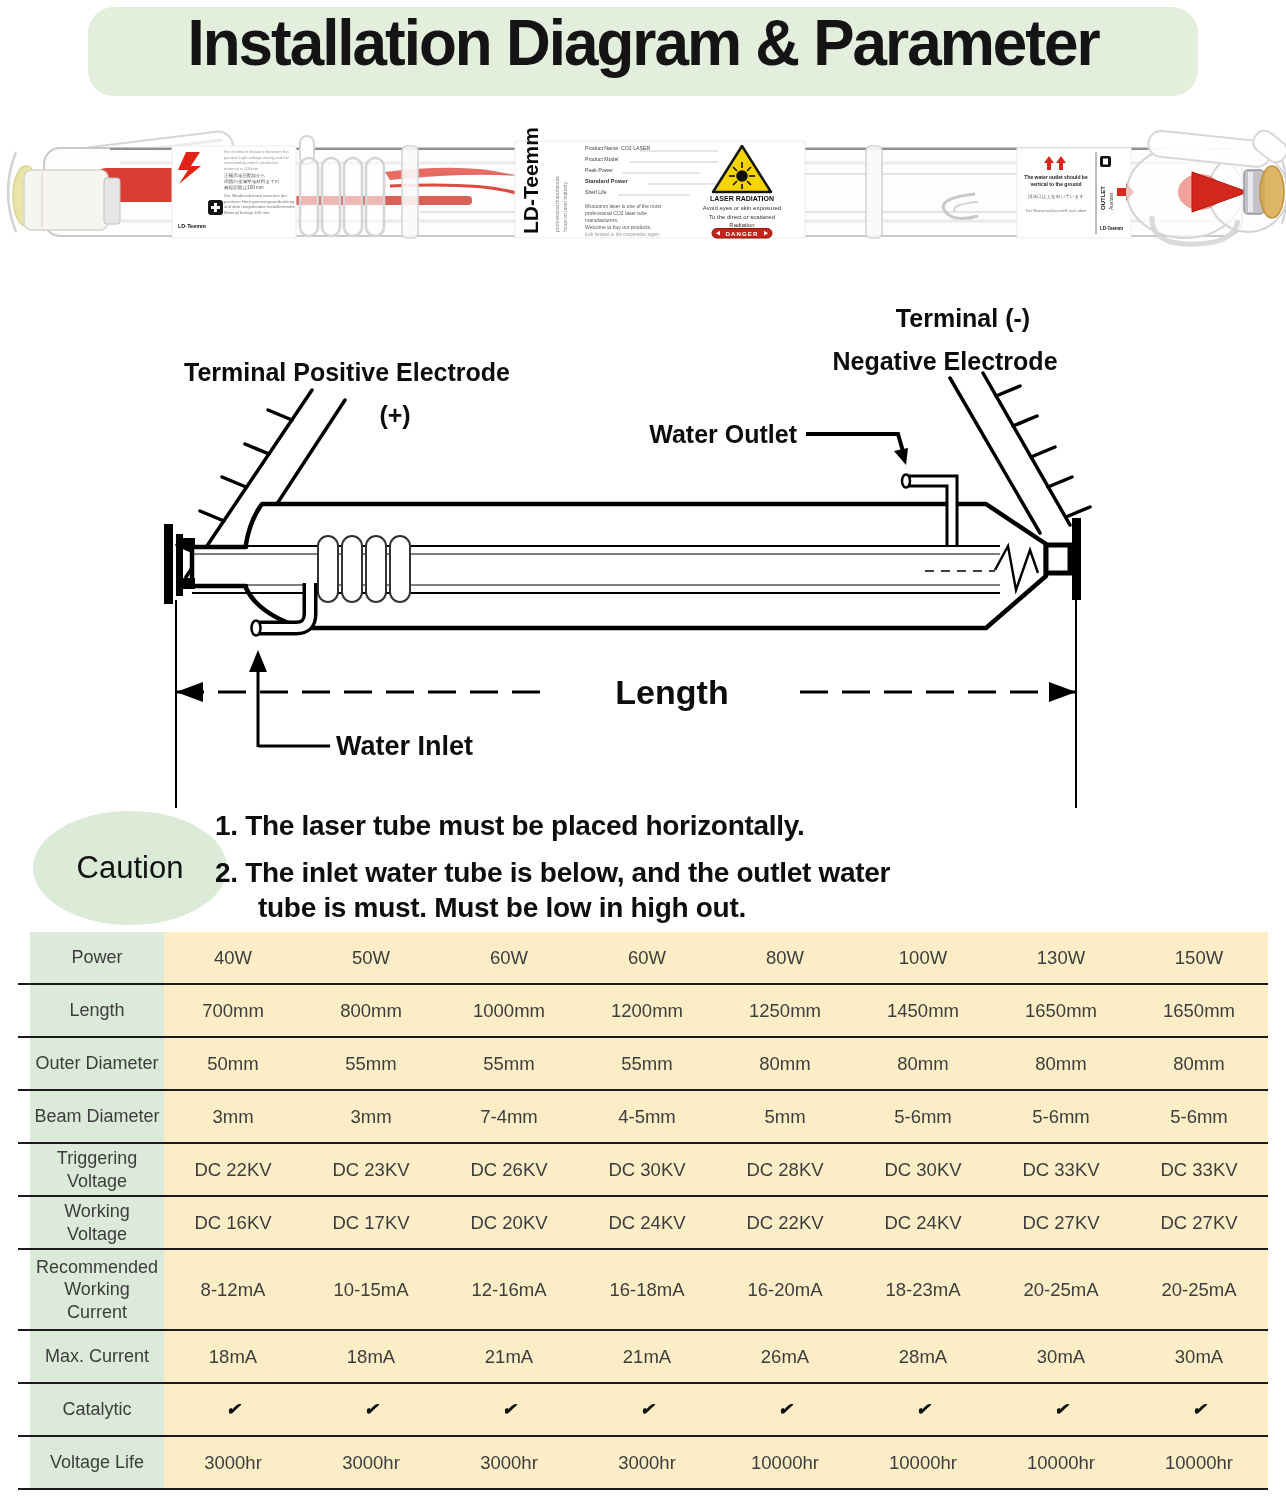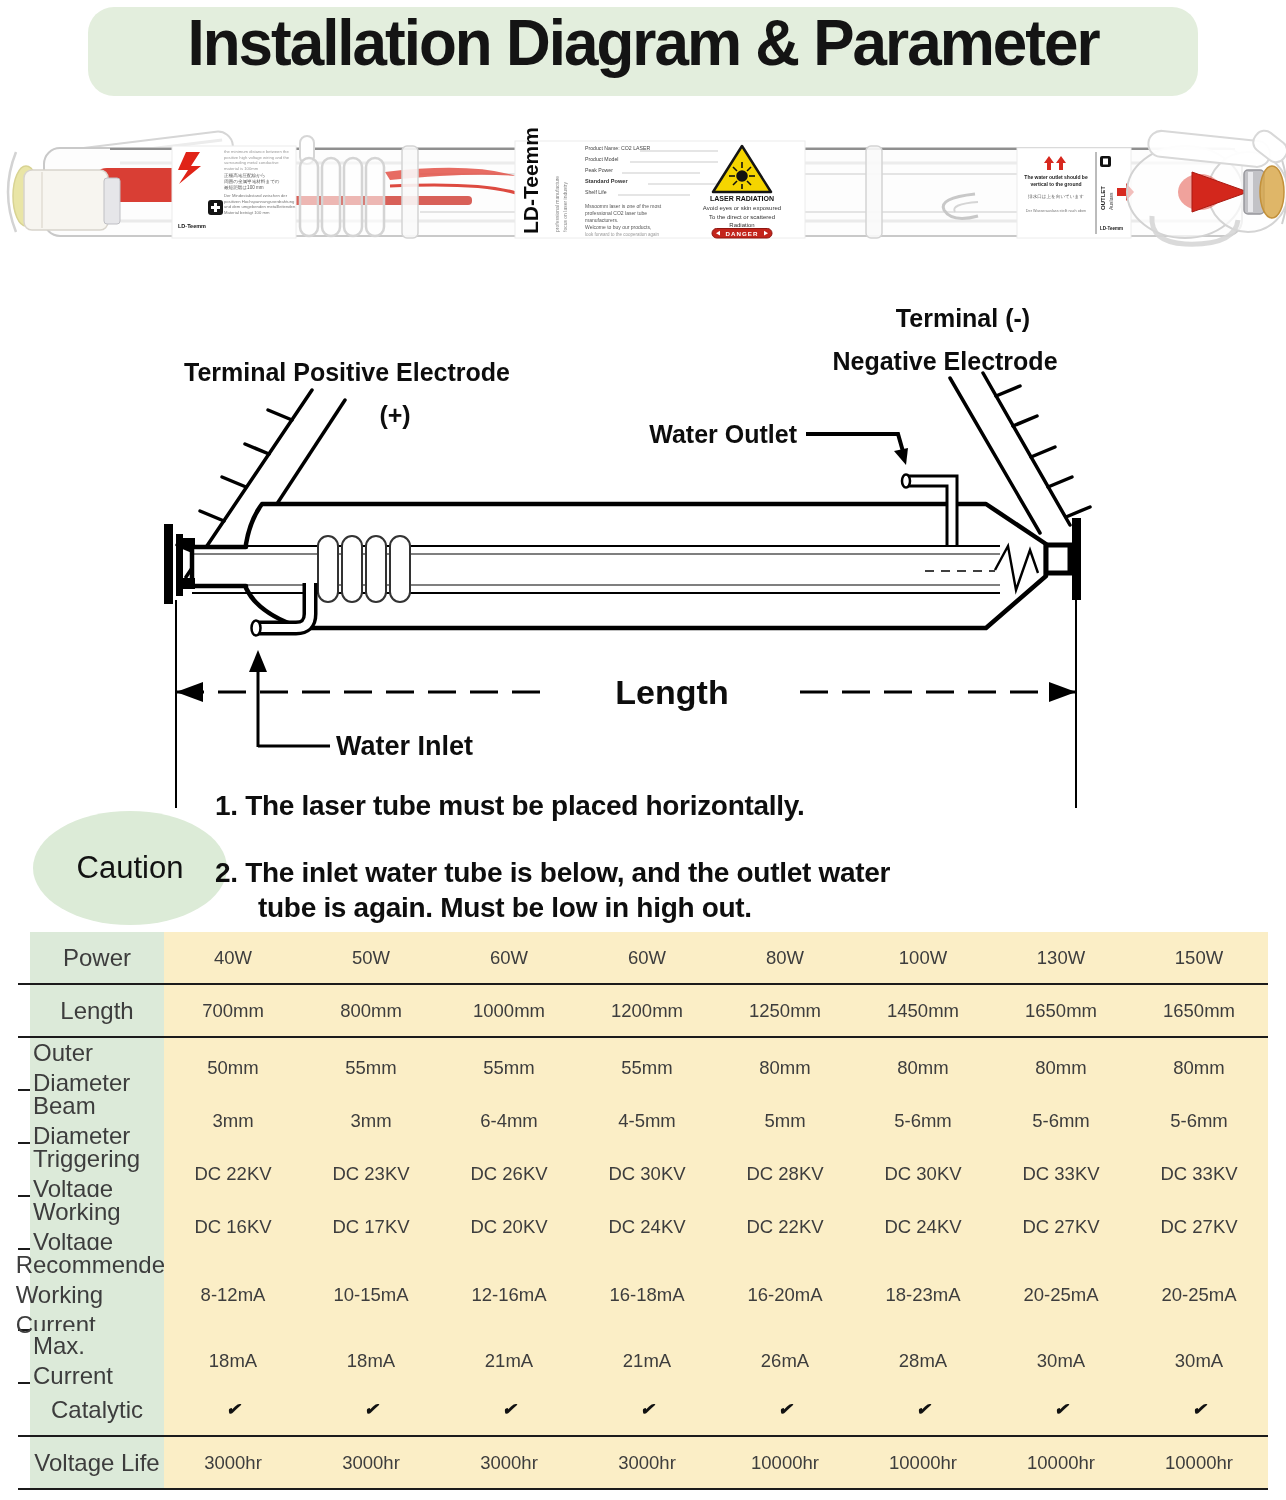--- a/index.html
+++ b/index.html
@@ -20,33 +20,33 @@
   
   .photo-svg{position:absolute;left:0;top:120px;}
   .diag-svg{position:absolute;left:0;top:293px;}
   
   .caution-badge{
     position:absolute;left:33px;top:811px;width:194px;height:114px;border-radius:50%;
     background:#dcebd7;display:flex;align-items:center;justify-content:center;
   }
   .caution-badge span{font-size:31px;font-weight:normal;color:#121212;}
   .citem{position:absolute;font-size:28px;font-weight:bold;color:#0e0e0e;letter-spacing:-0.3px;white-space:nowrap;}
-  .c1{left:215px;top:790px;text-align:right;}
+  .c1{left:215px;top:810px;text-align:right;}
   .c2a{left:215px;top:857px;}
   .c2b{left:258px;top:892px;}
   
   .ptable{position:absolute;left:18px;top:932px;width:1250px;}
   .trow{
     display:grid;grid-template-columns:146px repeat(8,1fr);
     height:51px;border-bottom:2px solid #1b1b1b;
   }
   .trow.tall{height:79px;}
   .tl{
     background:#dcead9;display:flex;align-items:center;justify-content:center;
-    font-size:24px;color:#3d3d3d;text-align:left;line-height:1.25;padding:0 3px;margin-left:12px;
+    font-size:18px;color:#3d3d3d;text-align:center;line-height:1.25;padding:0 3px;margin-left:12px;
   }
   .tv{
     background:#fbeec6;display:flex;align-items:center;justify-content:center;
     font-size:18.5px;color:#3d3d3d;white-space:nowrap;
   }
   .tv.check{font-weight:bold;font-style:italic;font-size:17px;color:#111;}
 </style>
 </head>
 <body>
 
@@ -284,21 +284,21 @@
   <text x="797" y="150" text-anchor="end" font-size="25" font-weight="bold" fill="#0d0d0d">Water Outlet</text>
   <text x="672" y="411" text-anchor="middle" font-size="34" font-weight="bold" fill="#0d0d0d">Length</text>
   <text x="336" y="462" font-size="27" font-weight="bold" fill="#0d0d0d">Water Inlet</text>
 </svg>
 
 <div class="caution-badge">
   <span>Caution</span>
 </div>
 <div class="citem c1">1. The laser tube must be placed horizontally.</div>
 <div class="citem c2a">2. The inlet water tube is below, and the outlet water</div>
-<div class="citem c2b">tube is again. Must be low in high out.</div>
+<div class="citem c2b">tube is must. Must be low in high out.</div>
 
 <div class="ptable">
   <div class="trow">
     <div class="tl">Power</div>
     <div class="tv">40W</div>
     <div class="tv">50W</div>
     <div class="tv">60W</div>
     <div class="tv">60W</div>
     <div class="tv">80W</div>
     <div class="tv">100W</div>
@@ -324,21 +324,21 @@
     <div class="tv">55mm</div>
     <div class="tv">80mm</div>
     <div class="tv">80mm</div>
     <div class="tv">80mm</div>
     <div class="tv">80mm</div>
   </div>
   <div class="trow">
     <div class="tl">Beam Diameter</div>
     <div class="tv">3mm</div>
     <div class="tv">3mm</div>
-    <div class="tv">6-4mm</div>
+    <div class="tv">7-4mm</div>
     <div class="tv">4-5mm</div>
     <div class="tv">5mm</div>
     <div class="tv">5-6mm</div>
     <div class="tv">5-6mm</div>
     <div class="tv">5-6mm</div>
   </div>
   <div class="trow">
     <div class="tl">Triggering Voltage</div>
     <div class="tv">DC 22KV</div>
     <div class="tv">DC 23KV</div>

